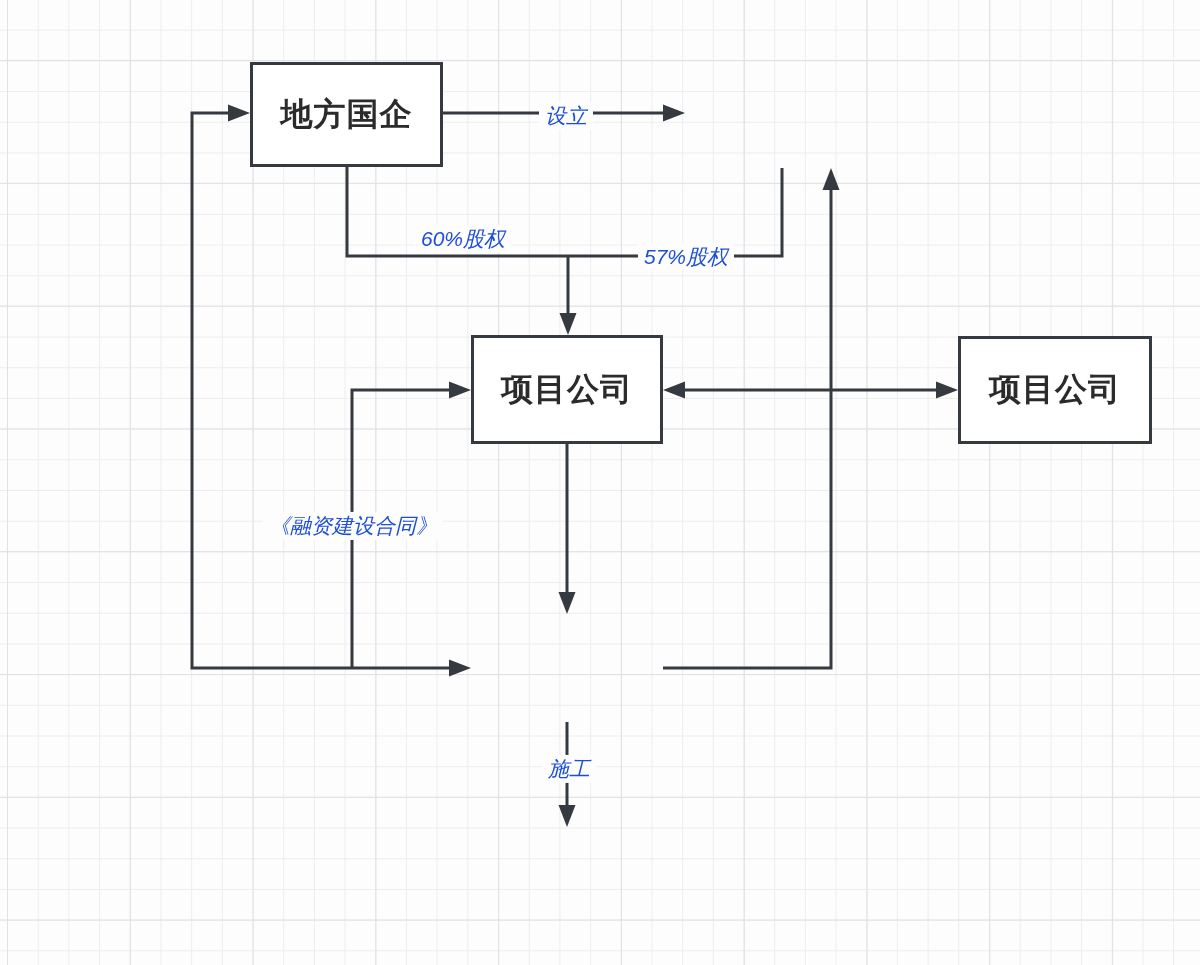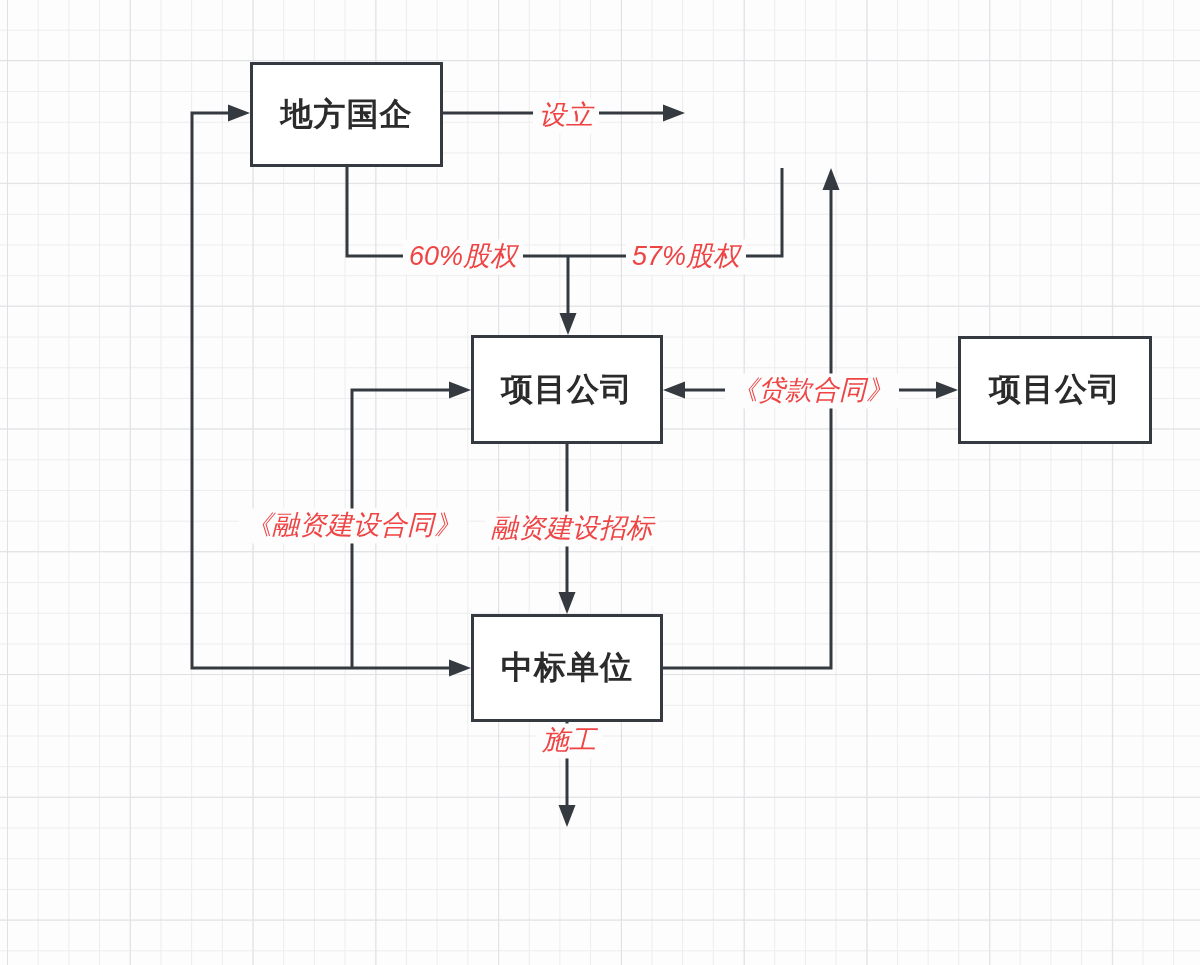--- a/index.html
+++ b/index.html
@@ -45,23 +45,23 @@
     font-weight: bold;
     font-size: 32px;
     line-height: 1.3;
     letter-spacing: 1px;
     white-space: pre-line;
   }
   .edge-label {
     position: absolute;
     transform: translate(-50%, -50%);
     background: #fdfdfd;
-    color: #ef4444;
+    color: #1d4ed8;
     font-style: italic;
-    font-size: 27px;
+    font-size: 21px;
     line-height: 1.15;
     padding: 2px 6px;
     white-space: nowrap;
   }
 </style>
 </head>
 <body>
 
 <div class="canvas">
 
@@ -101,34 +101,29 @@
 
 
   <div class="node" style="left:471px; top:335px; width:192px; height:109px">
     <span>项目公司</span>
   </div>
 
   <div class="node" style="left:958px; top:336px; width:194px; height:108px">
     <span>项目公司</span>
   </div>
 
-  <div class="node" style="left:471px; top:614px; width:192px; height:108px">
-    <span>中标单位</span>
-  </div>
 
 
   <div class="edge-label" style="left:566px; top:116px">设立</div>
 
-  <div class="edge-label" style="left:463px; top:257px">60%股权</div>
+  <div class="edge-label" style="left:463px; top:239px">60%股权</div>
 
   <div class="edge-label" style="left:686px; top:257px">57%股权</div>
 
 
-  <div class="edge-label" style="left:812px; top:391px">《贷款合同》</div>
 
   <div class="edge-label" style="left:353px; top:526px">《融资建设合同》</div>
 
-  <div class="edge-label" style="left:572px; top:529px">融资建设招标</div>
 
 
-  <div class="edge-label" style="left:569px; top:741px">施工</div>
+  <div class="edge-label" style="left:569px; top:769px">施工</div>
 
 </div>
 
 </body></html>

